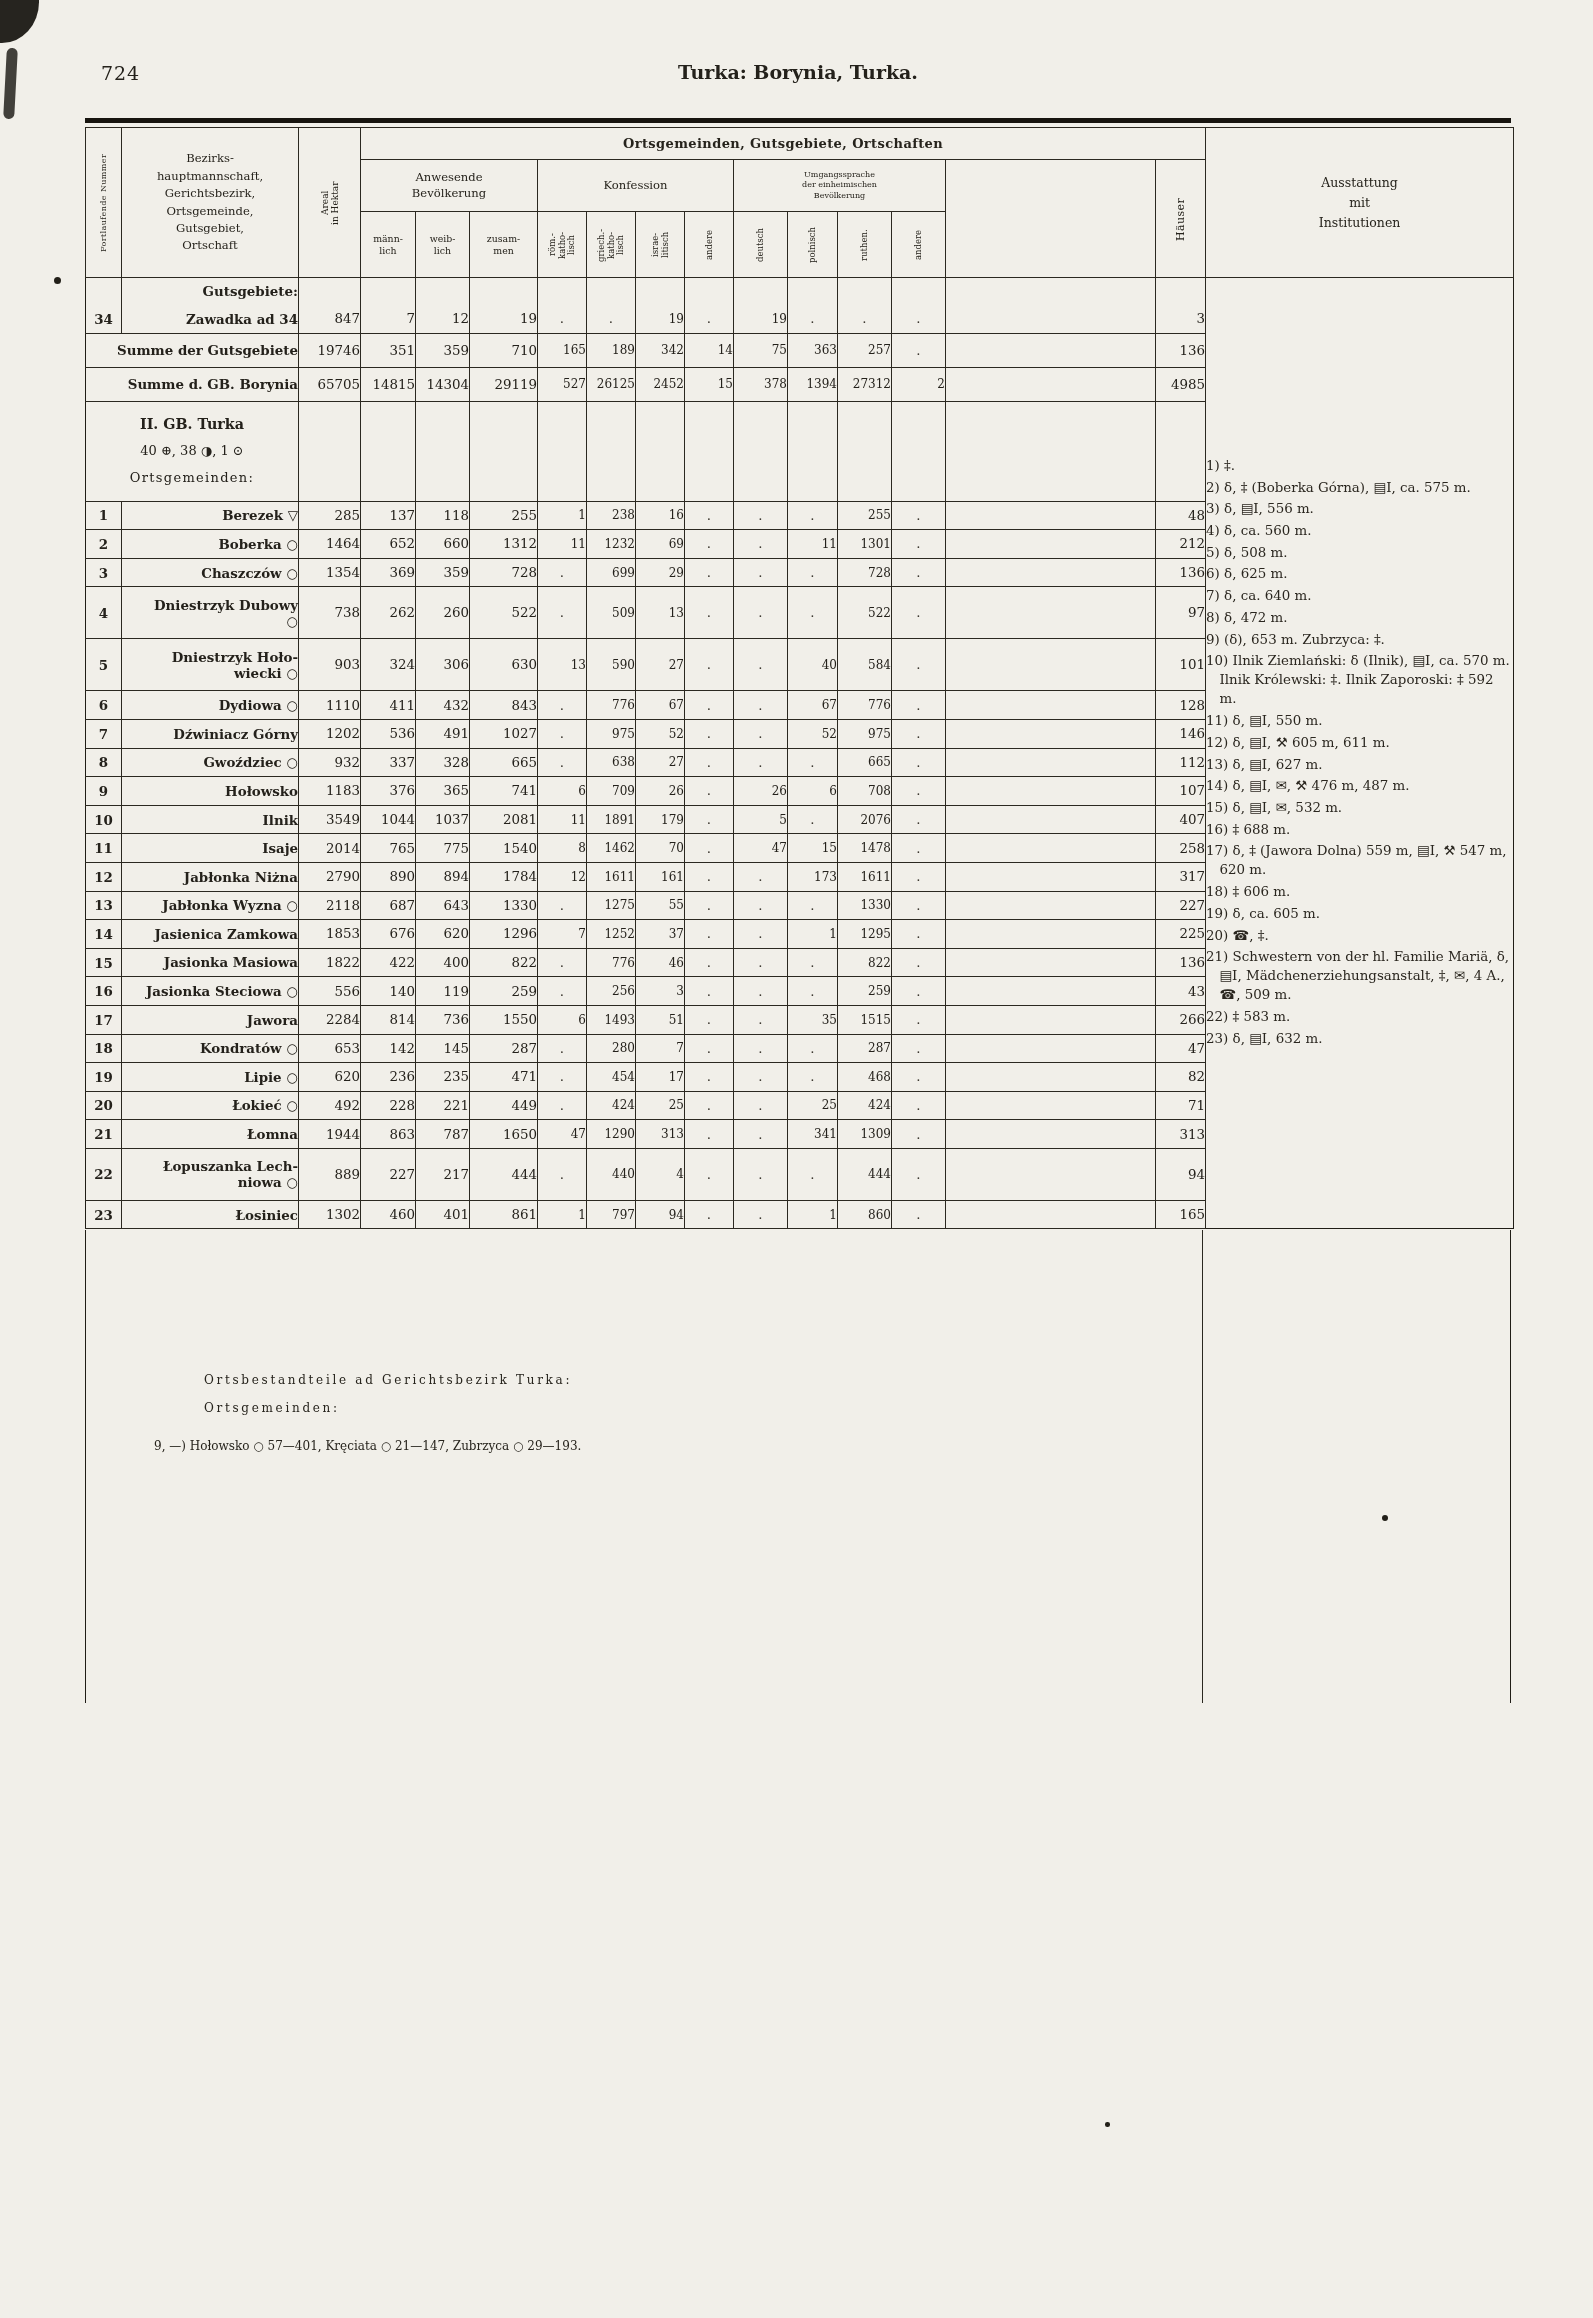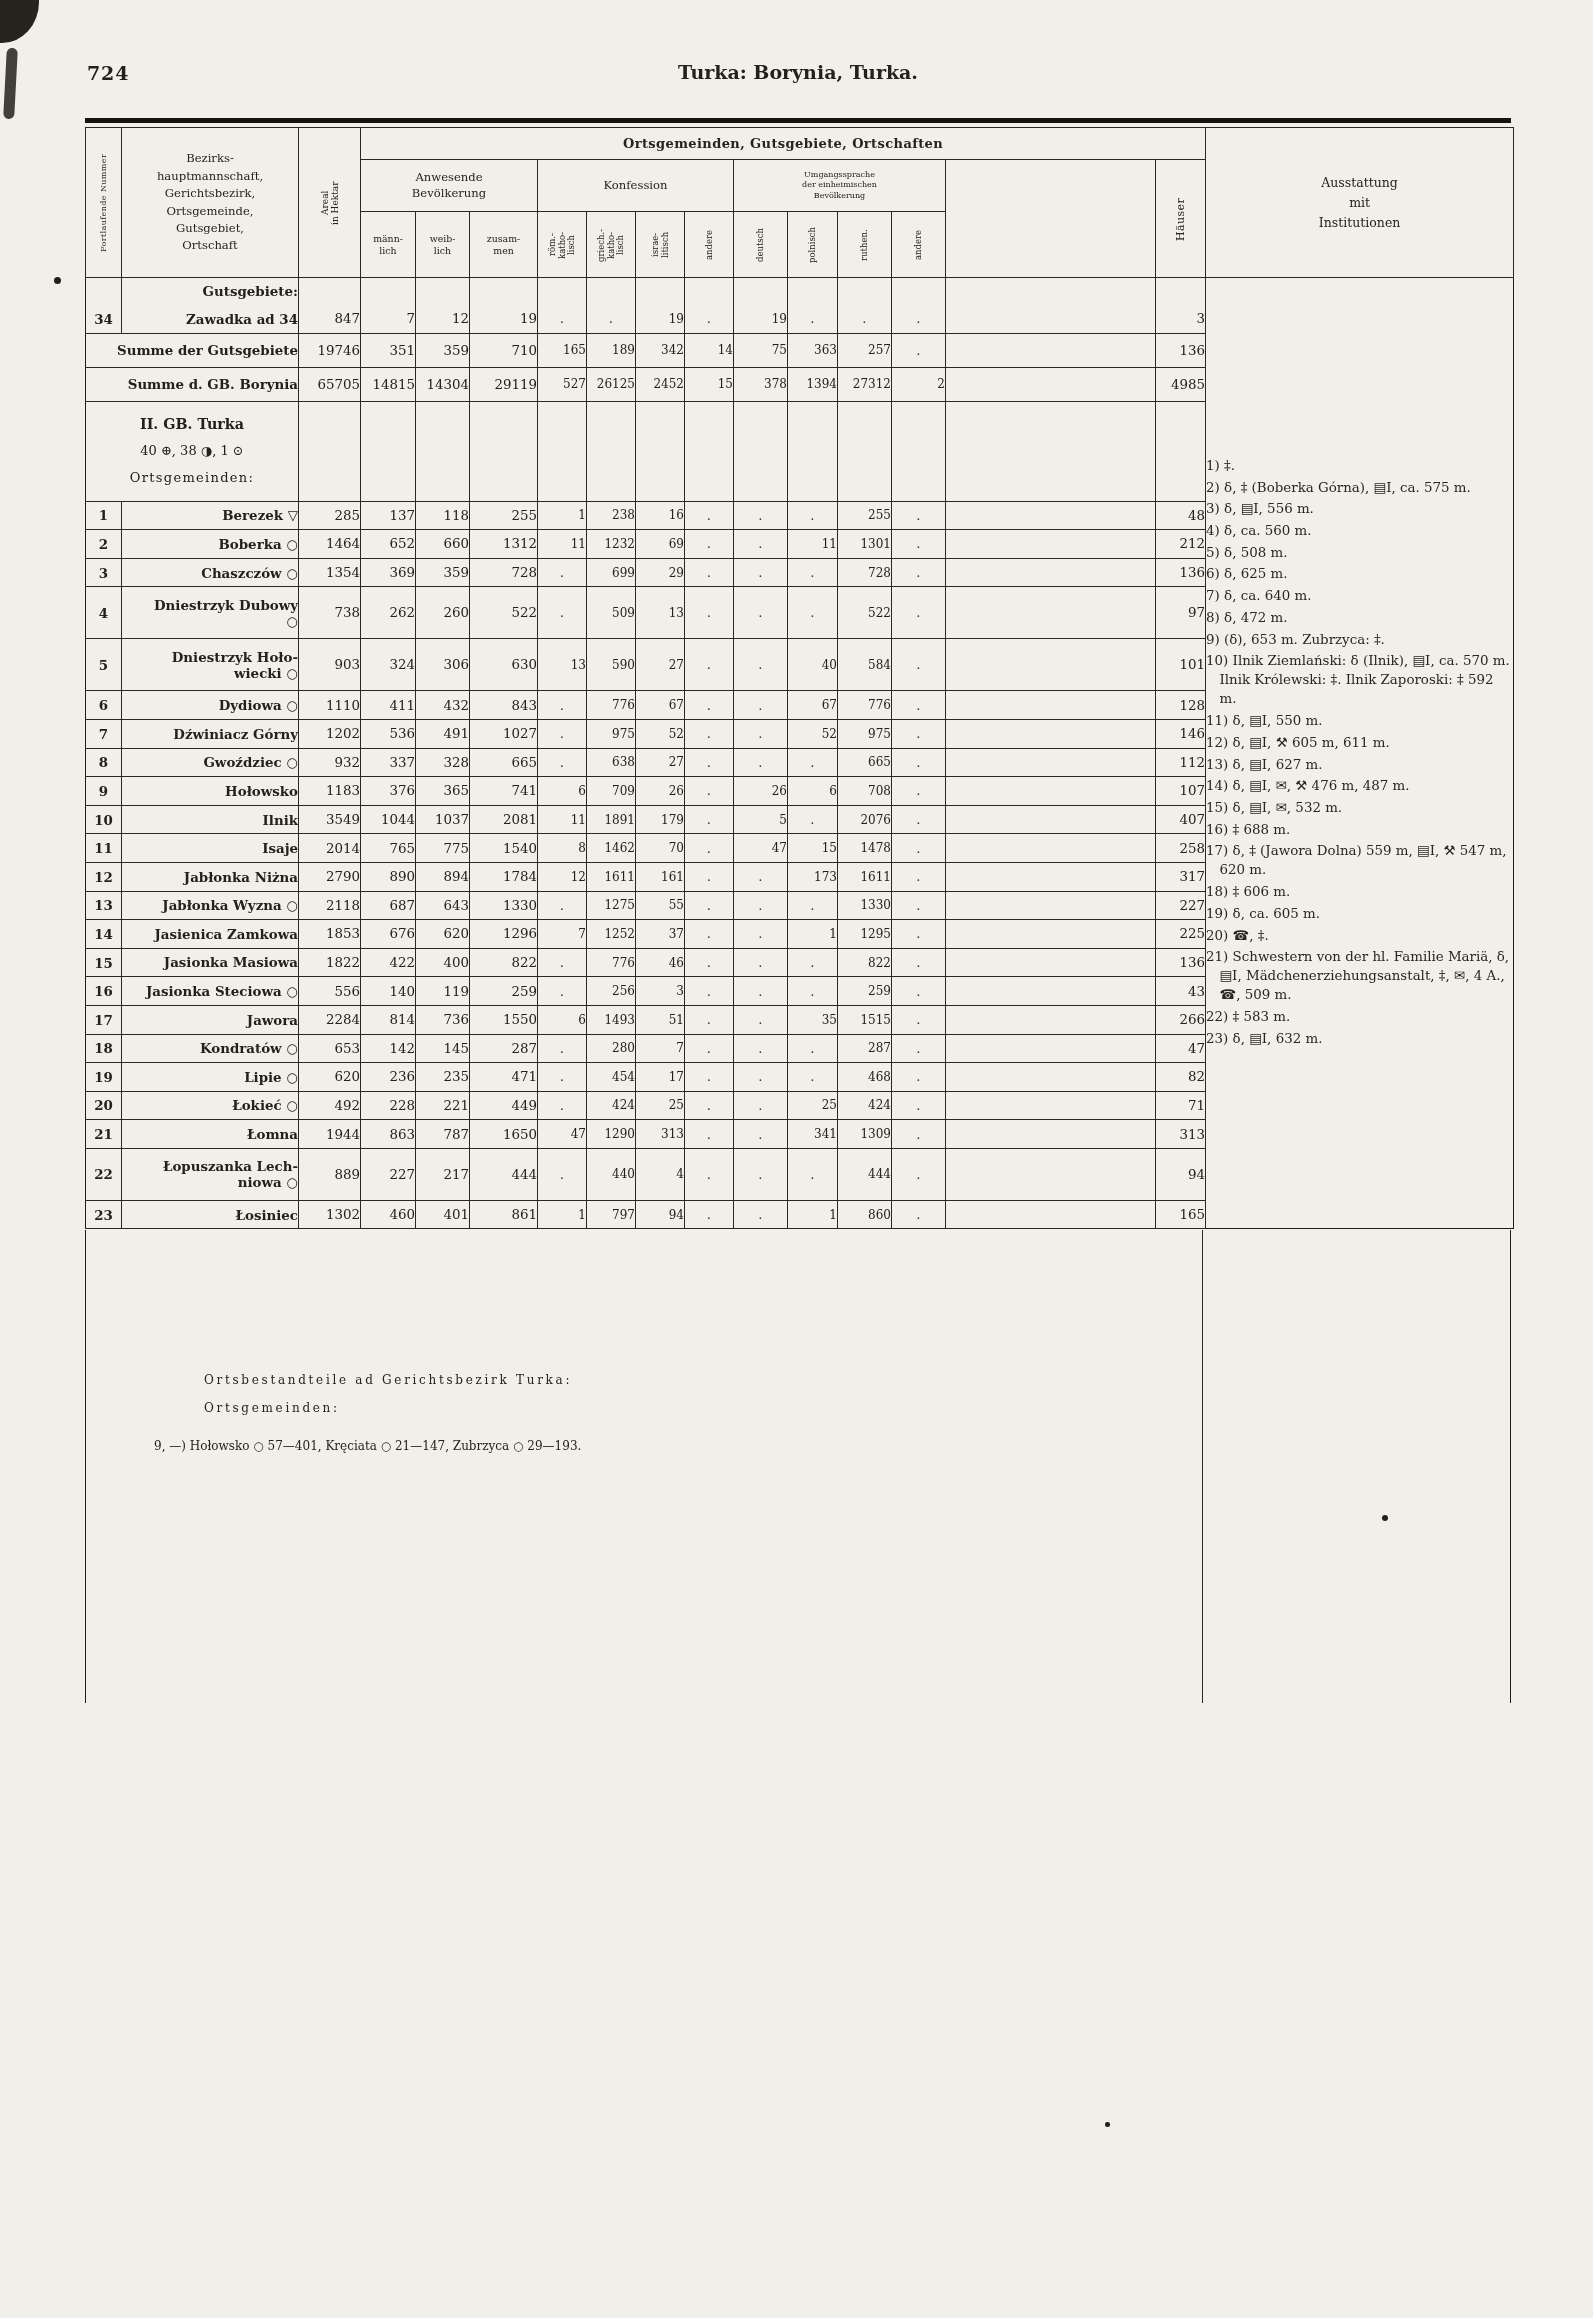--- a/index.html
+++ b/index.html
@@ -18,21 +18,21 @@
   }
   
   .artifact { position: absolute; background: #17140f; }
   .corner { left: 0; top: 0; width: 39px; height: 43px; border-radius: 0 0 95% 0; opacity: .93; }
   .streak { left: 4.5px; top: 48px; width: 10.7px; height: 71px; border-radius: 5.4px; opacity: .8; transform: rotate(3deg); }
   .speck { position: absolute; background: #221f18; border-radius: 50%; }
   .s1 { left: 54px; top: 277px; width: 7.1px; height: 7.1px; }
   .s2 { left: 1382px; top: 1515px; width: 6.2px; height: 6.2px; }
   .s3 { left: 1105px; top: 2122px; width: 4.5px; height: 4.5px; }
 
-  .page-number { position: absolute; left: 87px; top: 62px; font-size: 19px; font-weight: bold; letter-spacing: 0.9px; }
+  .page-number { position: absolute; left: 101px; top: 62px; font-size: 19px; font-weight: normal; letter-spacing: 0.9px; }
   .page-title  { position: absolute; left: 84px; top: 61px; width: 1428px; text-align: center; font-size: 19px; font-weight: bold; }
 
   .top-rule { position: absolute; left: 85px; top: 118px; width: 1426px; height: 4.5px; background: #17140f; }
 
   table.main-table {
     position: absolute; left: 85px; top: 127px;
     width: 1426px;
     border-collapse: collapse; table-layout: fixed;
     border: 1.8px solid #201d16;
   }

